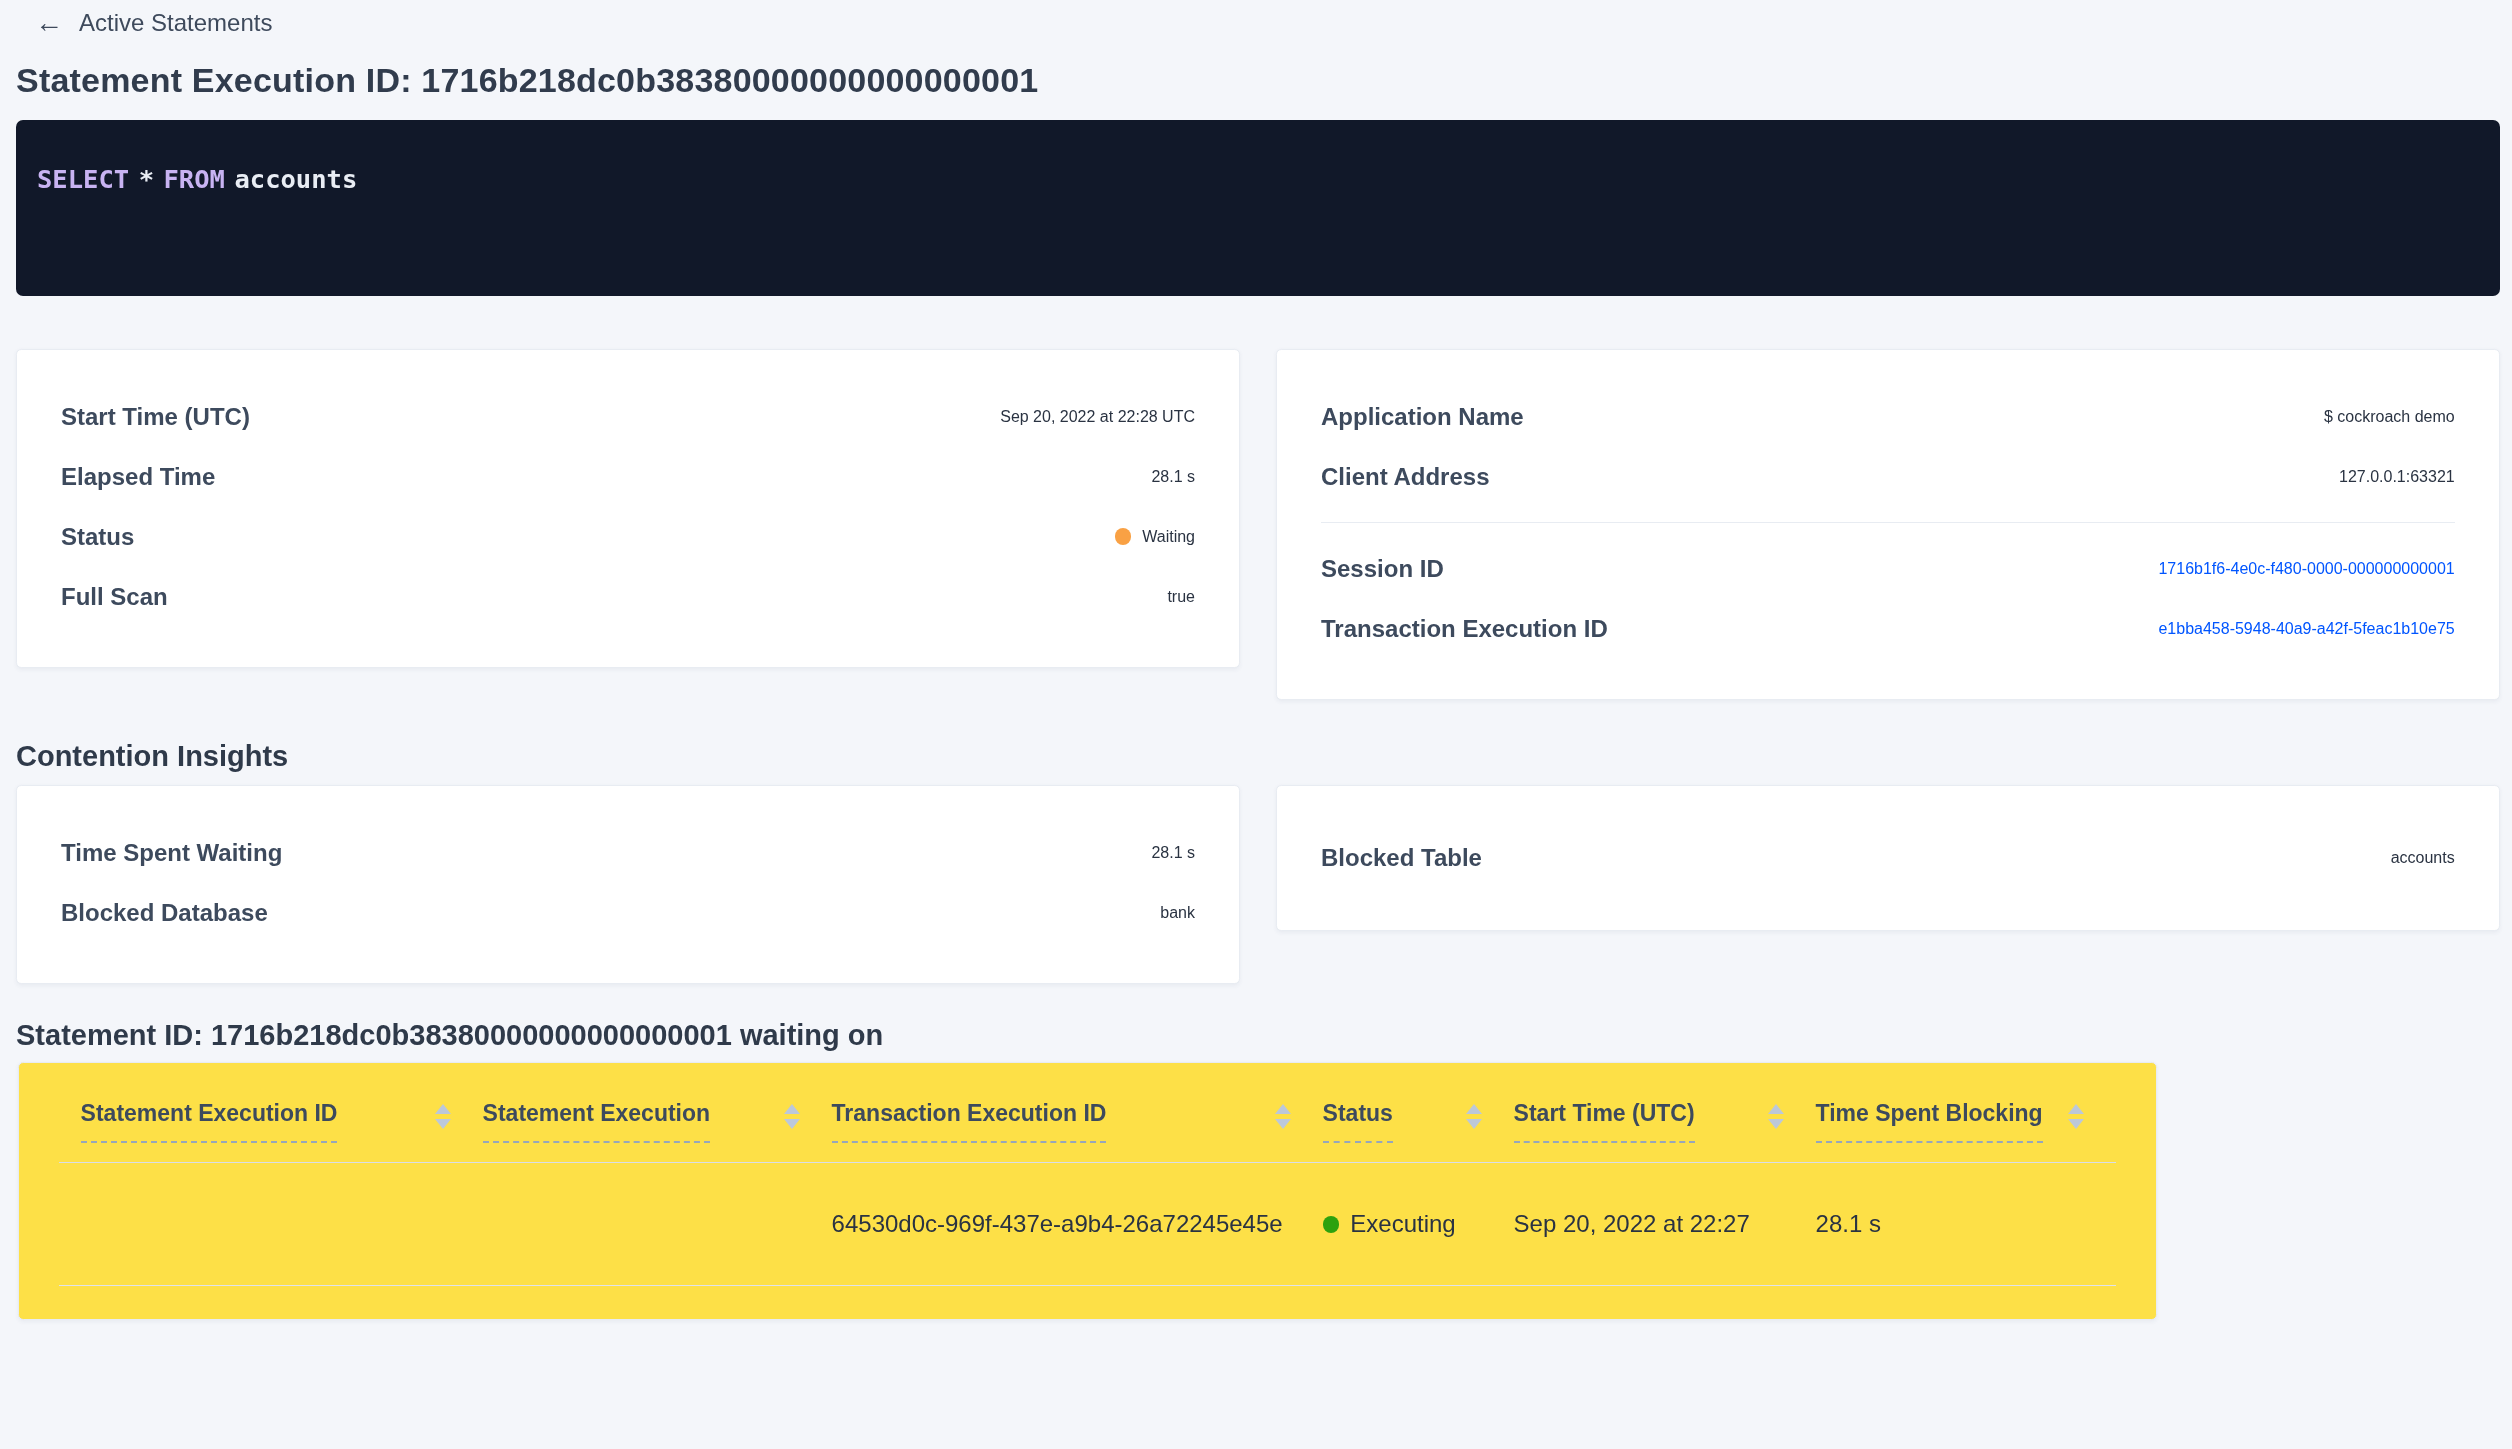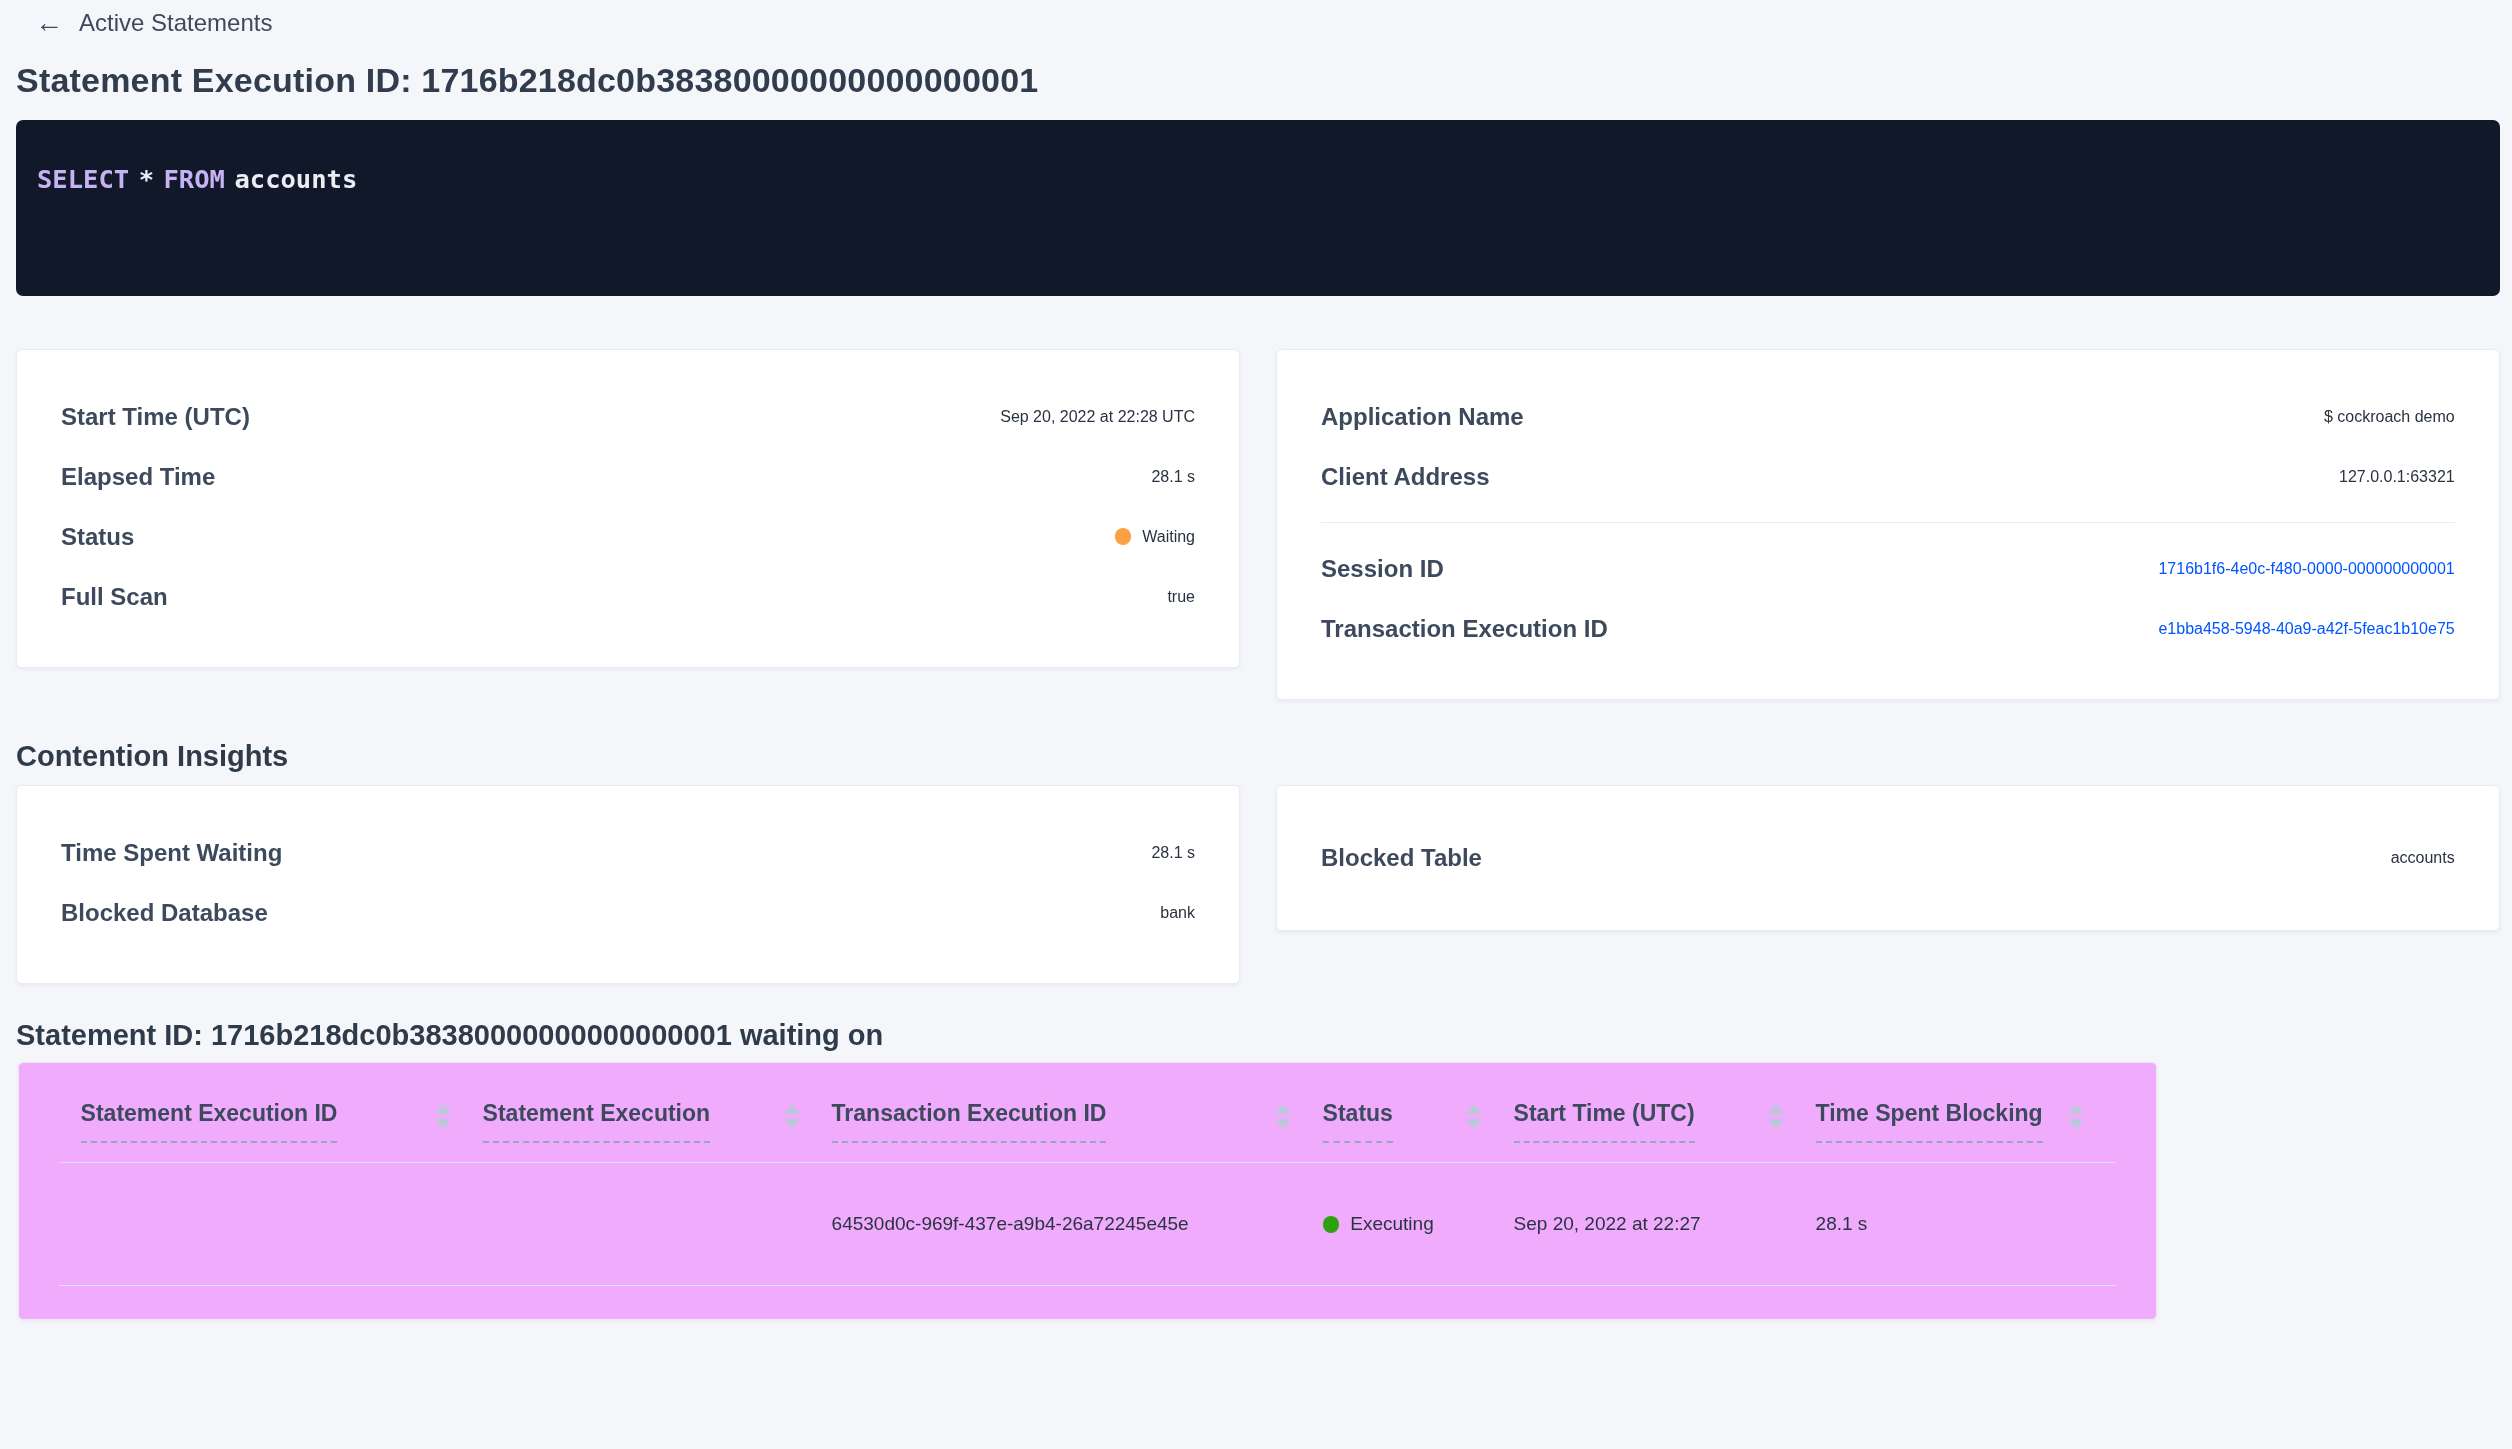--- a/index.html
+++ b/index.html
@@ -71,21 +71,21 @@
   h2.section {
     margin:40px 0 0 16px;
     font-size:29px; font-weight:700; color:#2f3a4a;
   }
   h2.section.waiting { margin-top:35px; }
   .cards-row.second { margin-top:12.3px; }
   
   .table-card {
     margin:10.5px 0 0 17.6px;
     width:2139px;
-    background:#f0abfc;
+    background:#fde047;
     border:0.9px solid #e8ecf2;
     border-radius:5.3px;
     box-shadow:0 1.8px 4.4px rgba(56,76,108,0.06);
     padding:0 40px;
   }
   .thead {
     display:flex; align-items:flex-start;
     padding:37px 0 0 22px;
     height:100px;
     border-bottom:1.8px solid #d9dee8;
@@ -114,21 +114,21 @@
     border-left:8.8px solid transparent; border-right:8.8px solid transparent;
     border-top:10.5px solid #bcc8da;
   }
   .trow {
     display:flex; align-items:center;
     padding-left:22px;
     height:123px;
     border-bottom:1.8px solid #dfe3ec;
     margin-bottom:33px;
   }
-  .td { font-size:19px; color:#2a3342; padding-right:20px; }
+  .td { font-size:24px; color:#2a3342; padding-right:20px; }
   .c1 { width:402px; } .c2 { width:349px; } .c3 { width:491px; }
   .c4 { width:191px; } .c5 { width:302px; } .c6 { flex:1; }
 </style>
 </head>
 <body>
 
 <div class="breadcrumb">
   <span class="arrow">←</span>
   <span>Active Statements</span>
 </div>

